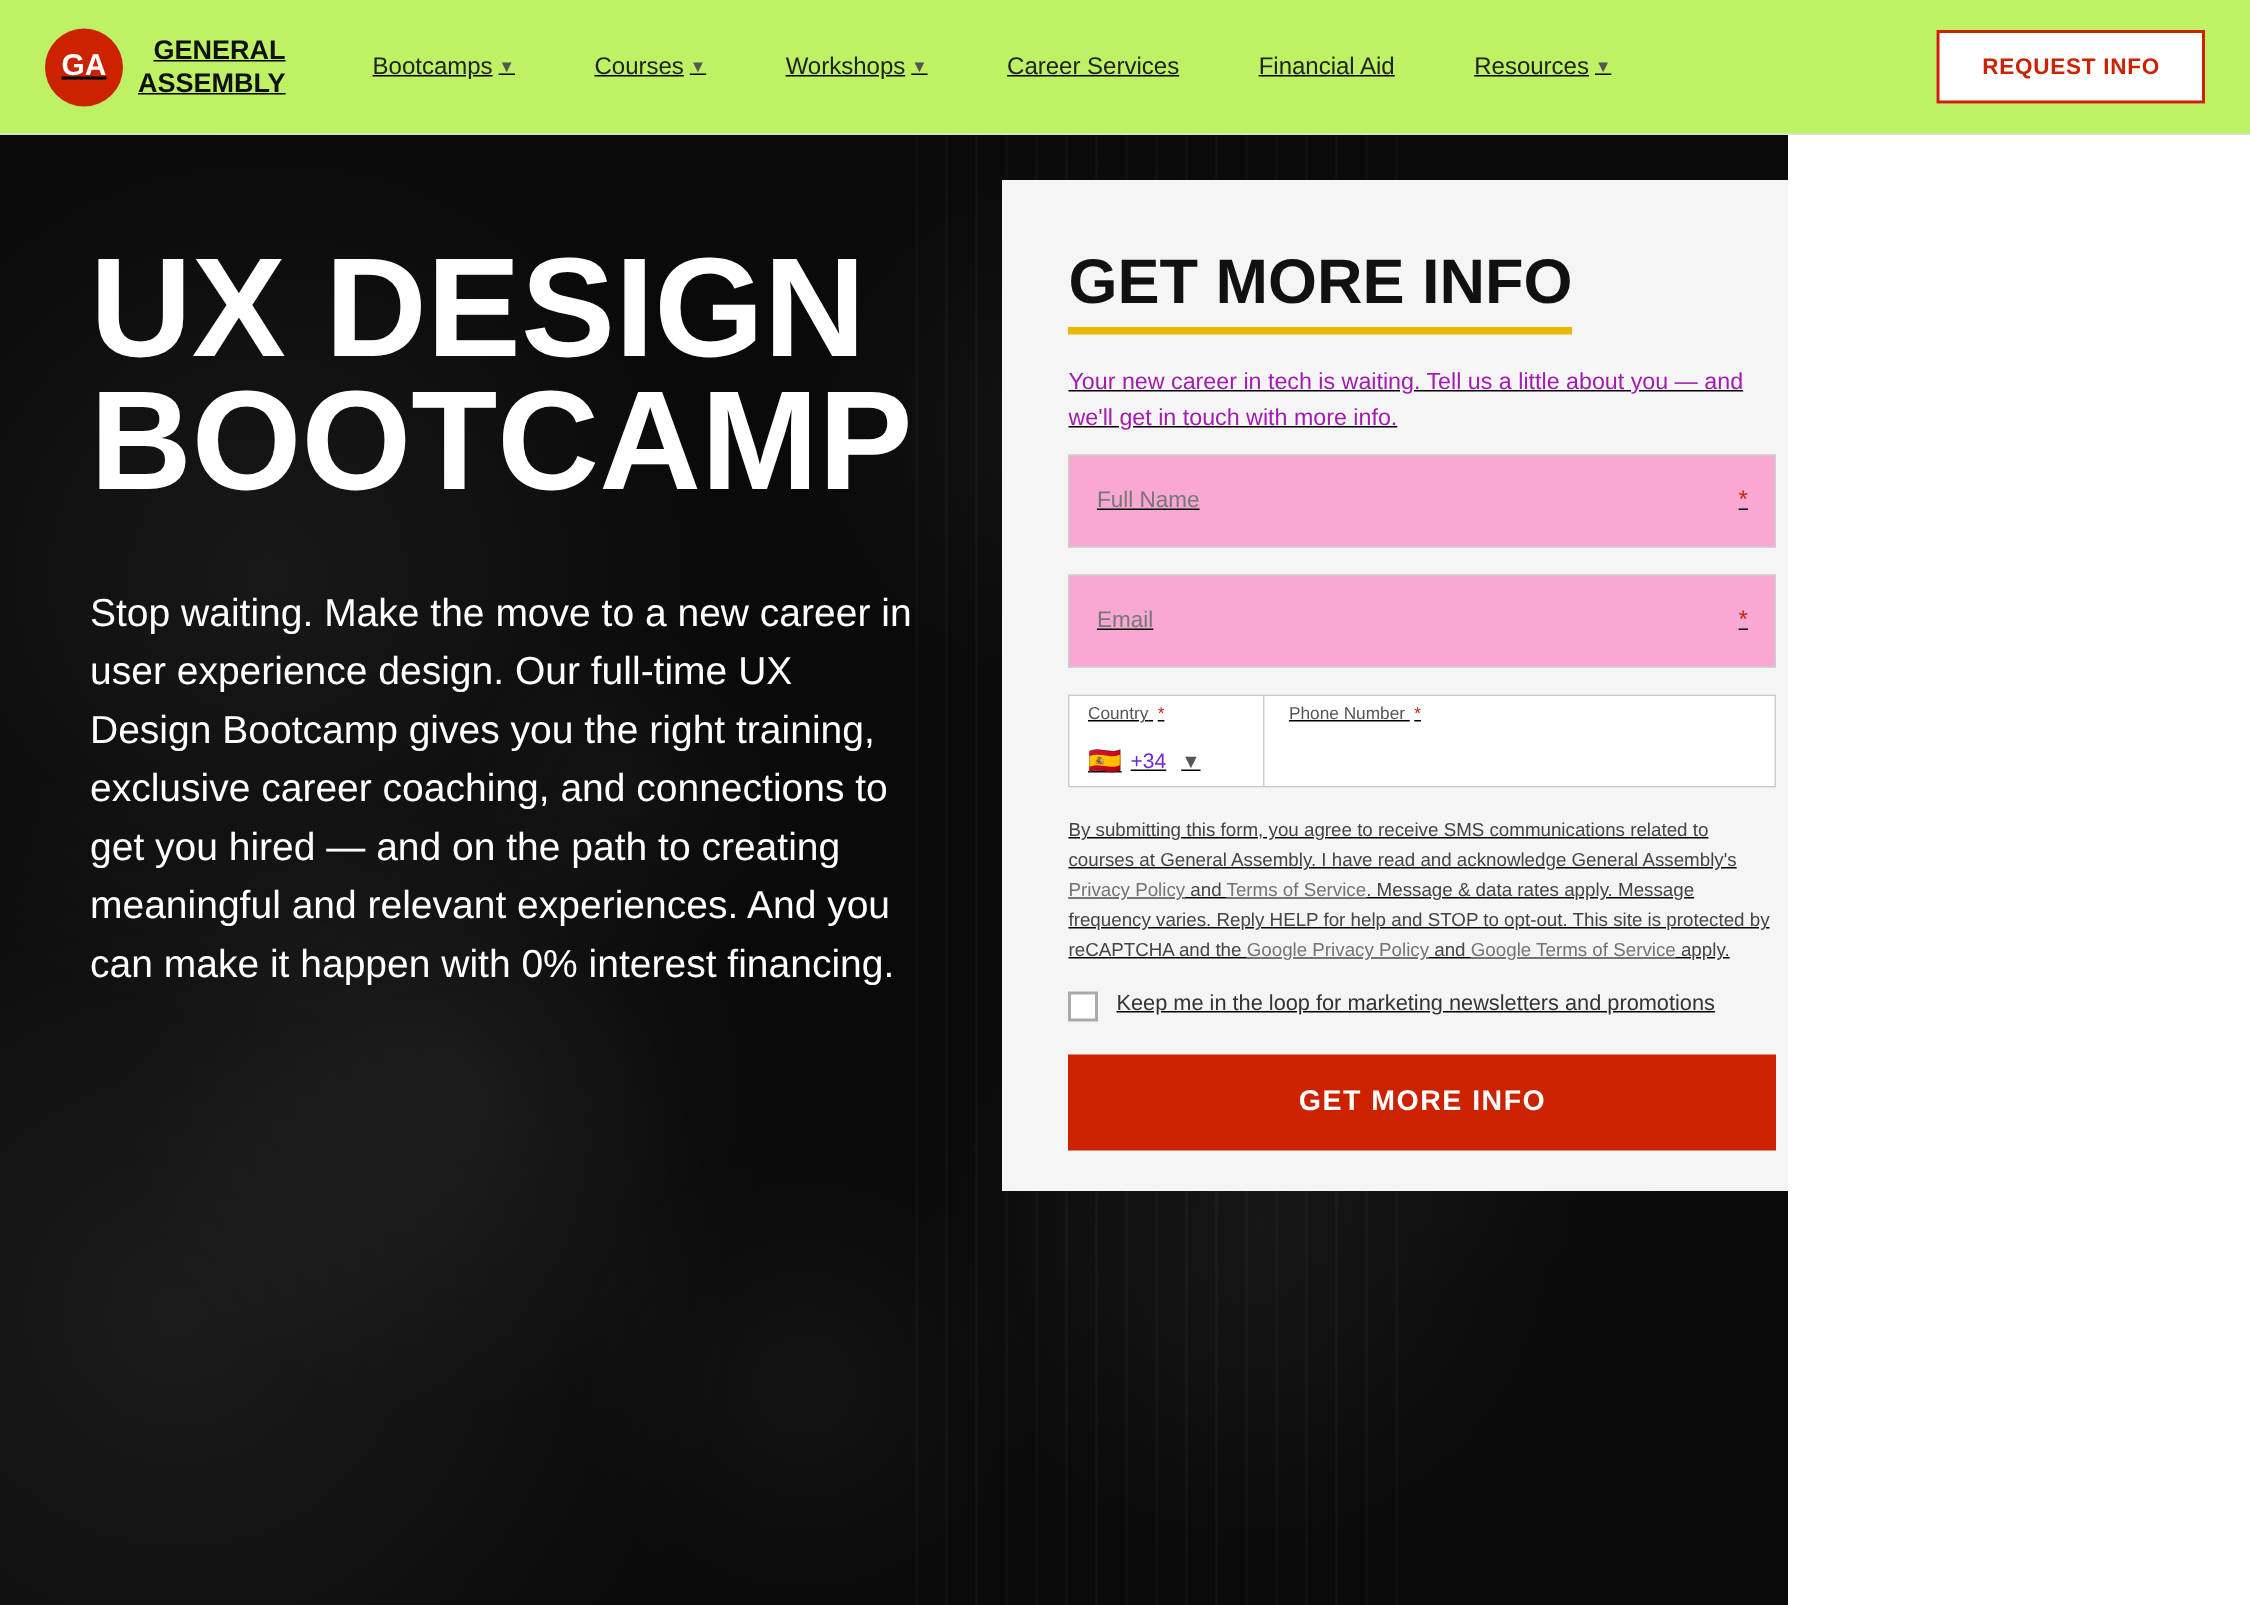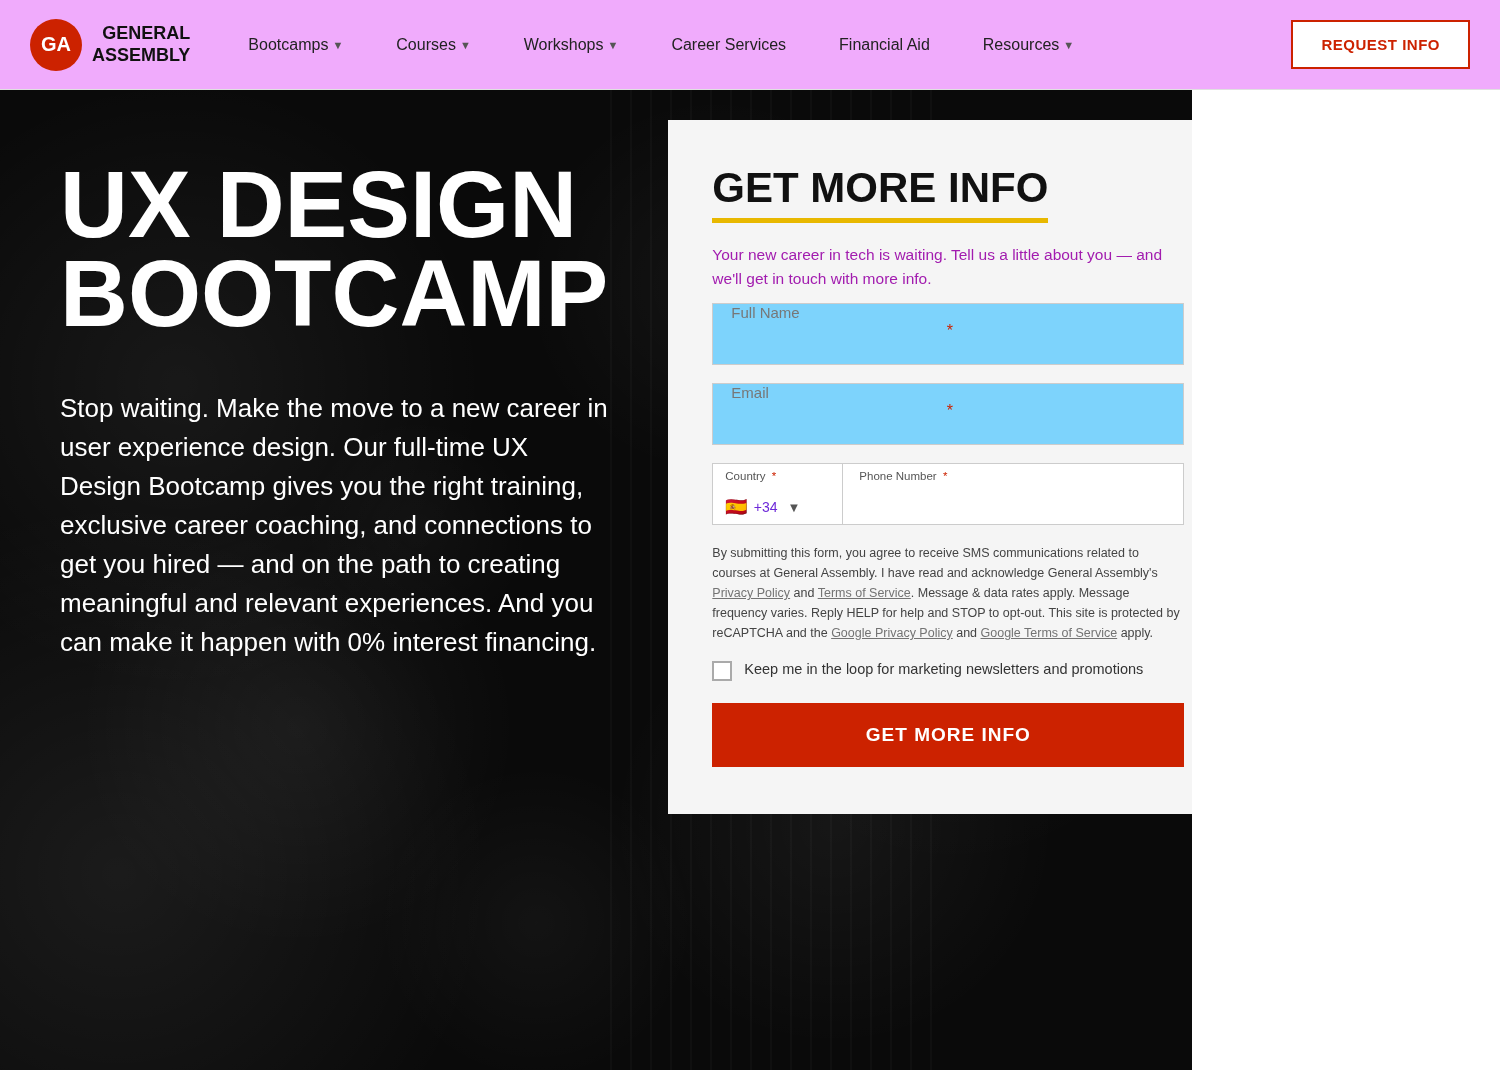--- a/index.html
+++ b/index.html
@@ -2,26 +2,27 @@
 <html><head>
   <meta charset="utf-8">
   <style>
     * { margin: 0; padding: 0; box-sizing: border-box; }
     body { font-family: 'Arial', sans-serif; width: 1500px; height: 1070px; overflow: hidden; }
 
     
     .navbar {
       display: flex;
       align-items: center;
-      background: #f0abfc;
+      background: #bef264;
       height: 90px;
       padding: 0 30px;
       border-bottom: 1px solid #e0e0e0;
       position: relative;
       z-index: 10;
+      text-decoration: underline;
     }
     .logo-area {
       display: flex;
       align-items: center;
       gap: 10px;
       margin-right: 40px;
       text-decoration: none;
     }
     .logo-icon {
       width: 52px;
@@ -152,23 +153,24 @@
       max-width: 660px;
     }
 
     
     .form-panel {
       position: relative;
       z-index: 3;
       background: #f5f5f5;
       width: 560px;
       flex-shrink: 0;
-      padding: 44px 44px 47px 44px;
+      padding: 44px 44px 27px 44px;
       margin-top: 30px;
       margin-right: 50px;
+      text-decoration: underline;
     }
     .form-title {
       font-size: 42px;
       font-weight: 900;
       color: #111;
       text-transform: uppercase;
       border-bottom: 5px solid #e8b800;
       padding-bottom: 6px;
       margin-bottom: 20px;
       display: inline-block;
@@ -274,25 +276,24 @@
       font-size: 19px;
       font-weight: 700;
       letter-spacing: 1px;
       text-transform: uppercase;
       cursor: pointer;
     }
     .input-wrapper {
       position: relative;
       display: flex;
       align-items: center;
-      background: #7dd3fc;
+      background: #f9a8d4;
       border: 1.5px solid #ccc;
       height: 62px;
       padding: 0 18px;
-      flex-direction: column;
     }
     .input-wrapper input {
       border: none;
       outline: none;
       font-size: 16px;
       color: #333;
       background: transparent;
       width: 100%;
     }
     .input-wrapper input::placeholder { color: #777; font-size: 15px; }

